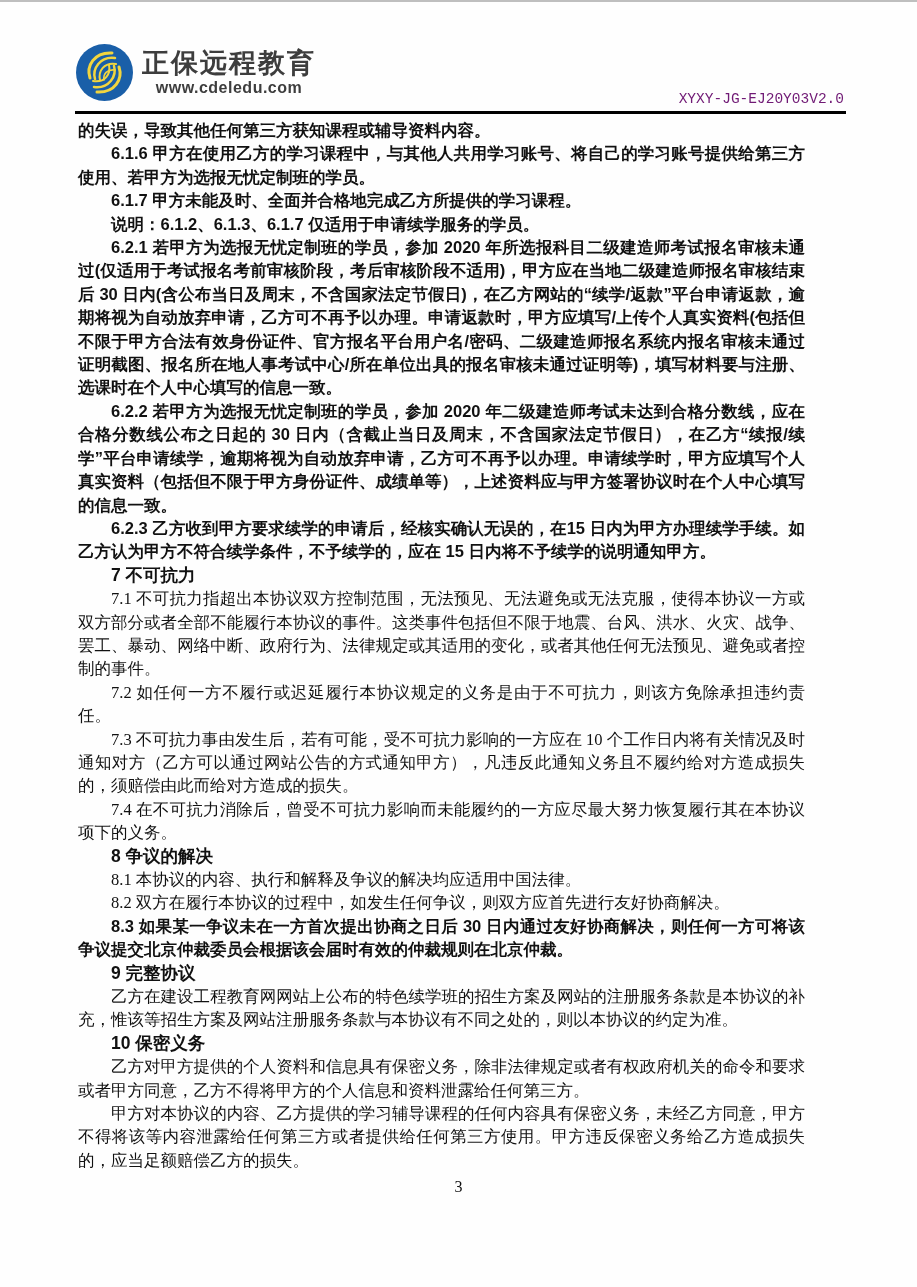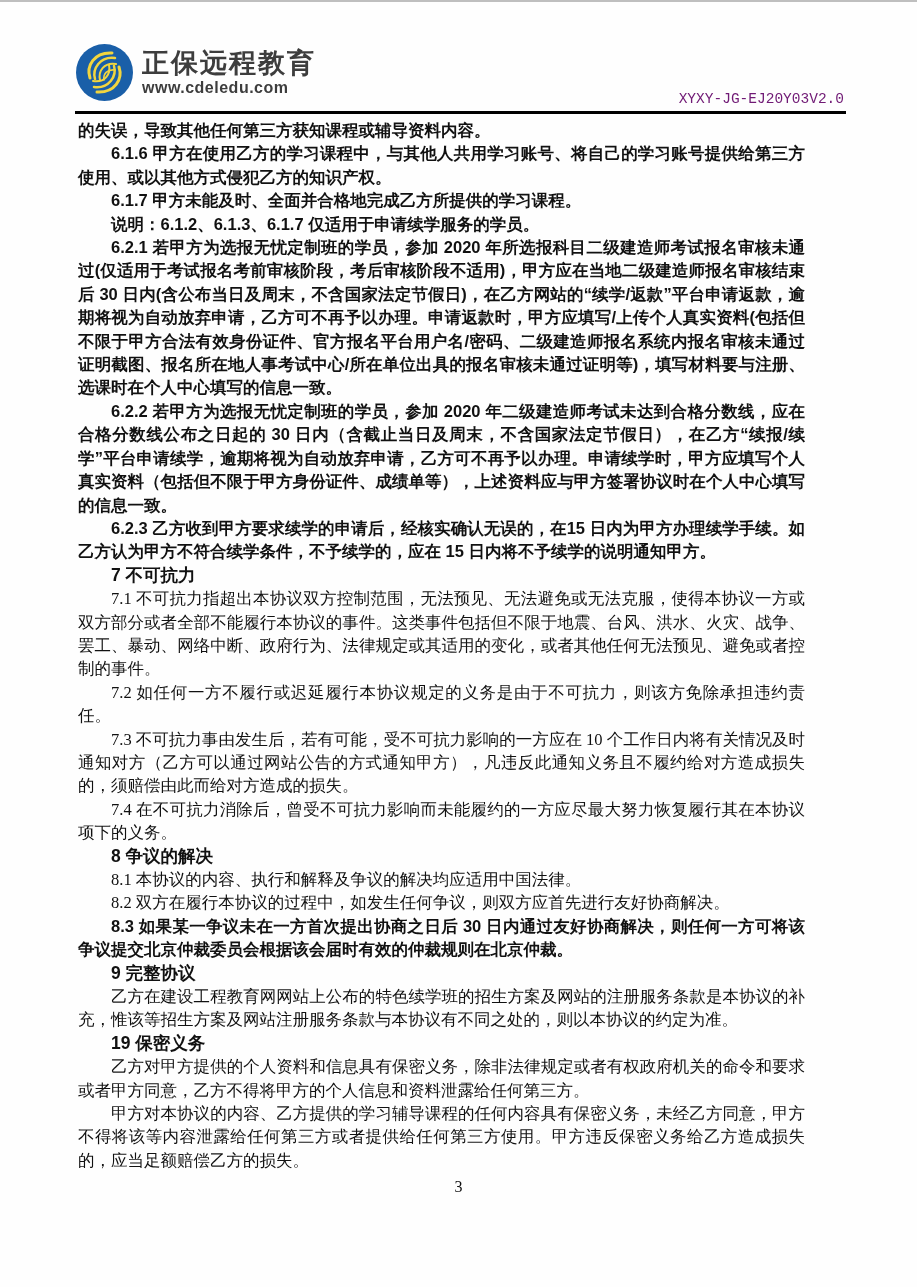--- a/index.html
+++ b/index.html
@@ -19,21 +19,21 @@
   .logo-mark { width: 57px; height: 57px; display: block; }
   .brand-text { display: flex; flex-direction: column; justify-content: center; }
   .brand-name {
     font-family: "Liberation Sans", "DejaVu Sans", sans-serif;
     font-size: 27px; font-weight: 700; color: #3d3d3d;
     letter-spacing: 2px; line-height: 1.15;
   }
   .brand-url {
     font-family: "Liberation Sans", "DejaVu Sans", sans-serif;
     font-size: 16px; font-weight: 700; color: #3d3d3d;
-    letter-spacing: 0.5px; line-height: 1.1;
+    letter-spacing: 0.5px; line-height: 1.1; text-align: center;
   }
   .doc-code {
     position: absolute; right: 73px; bottom: 7px;
     font-family: "Liberation Mono", "DejaVu Sans Mono", monospace;
     font-size: 14.5px; color: #701a75; letter-spacing: 0px;
   }
   .rule { position: absolute; left: 75px; right: 71px; bottom: 0; height: 3px; background: #000; }
   
   .doc-body {
     padding: 5px 112px 0 78px;
@@ -80,35 +80,35 @@
       <span class="brand-name">正保远程教育</span>
       <span class="brand-url">www.cdeledu.com</span>
     </div>
   </div>
   <div class="doc-code">XYXY-JG-EJ20Y03V2.0</div>
   <div class="rule"></div>
 </div>
 
 <main class="doc-body">
     <p class="para b"><span>的失误，导致其他任何第三方获知课程或辅导资料内容。</span></p>
-    <p class="para b indent"><span>6.1.6 甲方在使用乙方的学习课程中，与其他人共用学习账号、将自己的学习账号提供给第三方使用、或以其他方式侵犯乙方的知识产权。</span></p>
+    <p class="para b indent"><span>6.1.6 甲方在使用乙方的学习课程中，与其他人共用学习账号、将自己的学习账号提供给第三方使用、若甲方为选报无忧定制班的学员。</span></p>
     <p class="para b indent"><span>6.1.7 甲方未能及时、全面并合格地完成乙方所提供的学习课程。</span></p>
     <p class="para b indent"><span class="u">说明：6.1.2、6.1.3、6.1.7 仅适用于申请续学服务的学员。 </span></p>
     <p class="para b indent"><span>6.2.1 若甲方为选报无忧定制班的学员，参加 2020 年所选报科目二级建造师考试</span><span class="u">报名审核未通过</span><span>(仅适用于考试报名考前审核阶段，考后审核阶段不适用)，甲方应在当地二级建造师报名审核结束后 30 日内(含公布当日及周末，不含国家法定节假日)，在乙方网站的“续学/返款”平台申请返款，</span><span class="u">逾期将视为自动放弃申请，乙方可不再予以办理</span><span>。申请返款时，甲方应填写/上传个人真实资料(包括但不限于甲方合法有效身份证件、官方报名平台用户名/密码、二级建造师报名系统内报名审核未通过证明截图、报名所在地人事考试中心/所在单位出具的报名审核未通过证明等)，填写材料要与注册、选课时在个人中心填写的信息一致。</span></p>
     <p class="para b indent"><span>6.2.2 若甲方为选报无忧定制班的学员，参加 2020 年二级建造师考试</span><span class="u">未达到合格分数线</span><span>，应在</span><span class="u">合格分数线公布之日起的 30 日</span><span>内（含截止当日及周末，不含国家法定节假日），在乙方“续报/续学”平台申请续学，</span><span class="u">逾期将视为自动放弃申请，乙方可不再予以办理</span><span>。申请续学时，甲方应填写个人真实资料（包括但不限于甲方身份证件、成绩单等），上述资料应与甲方签署协议时在个人中心填写的信息一致。</span></p>
     <p class="para b indent"><span>6.2.3 乙方收到甲方要求续学的申请后，经核实确认无误的，在</span><span class="u">15 日</span><span>内为甲方办理续学手续。如乙方认为甲方不符合续学条件，不予续学的，应在 15 日内将不予续学的说明通知甲方。</span></p>
     <p class="para b heading indent"><span>7 不可抗力</span></p>
     <p class="para indent"><span>7.1 不可抗力指超出本协议双方控制范围，无法预见、无法避免或无法克服，使得本协议一方或双方部分或者全部不能履行本协议的事件。这类事件包括但不限于地震、台风、洪水、火灾、战争、罢工、暴动、网络中断、政府行为、法律规定或其适用的变化，或者其他任何无法预见、避免或者控制的事件。</span></p>
     <p class="para indent"><span>7.2 如任何一方不履行或迟延履行本协议规定的义务是由于不可抗力，则该方免除承担违约责任。</span></p>
     <p class="para indent"><span>7.3 不可抗力事由发生后，若有可能，受不可抗力影响的一方应在 10 个工作日内将有关情况及时通知对方（乙方可以通过网站公告的方式通知甲方），凡违反此通知义务且不履约给对方造成损失的，须赔偿由此而给对方造成的损失。</span></p>
     <p class="para indent"><span>7.4 在不可抗力消除后，曾受不可抗力影响而未能履约的一方应尽最大努力恢复履行其在本协议项下的义务。</span></p>
     <p class="para b heading indent"><span>8 争议的解决</span></p>
     <p class="para indent"><span>8.1 本协议的内容、执行和解释及争议的解决均应适用中国法律。</span></p>
     <p class="para indent"><span>8.2 双方在履行本协议的过程中，如发生任何争议，则双方应首先进行友好协商解决。</span></p>
     <p class="para b indent"><span>8.3 如果某一争议未在一方首次提出协商之日后 30 日内通过友好协商解决，则任何一方可将该争议提交北京仲裁委员会根据该会届时有效的仲裁规则在北京仲裁。</span></p>
     <p class="para b heading indent"><span>9 完整协议</span></p>
     <p class="para indent"><span>乙方在建设工程教育网网站上公布的特色续学班的招生方案及网站的注册服务条款是本协议的补充，惟该等招生方案及网站注册服务条款与本协议有不同之处的，则以本协议的约定为准。</span></p>
-    <p class="para b heading indent"><span>19 保密义务</span></p>
+    <p class="para b heading indent"><span>10 保密义务</span></p>
     <p class="para indent"><span>乙方对甲方提供的个人资料和信息具有保密义务，除非法律规定或者有权政府机关的命令和要求或者甲方同意，乙方不得将甲方的个人信息和资料泄露给任何第三方。</span></p>
     <p class="para indent gap"><span>甲方对本协议的内容、乙方提供的学习辅导课程的任何内容具有保密义务，未经乙方同意，甲方不得将该等内容泄露给任何第三方或者提供给任何第三方使用。甲方违反保密义务给乙方造成损失的，应当足额赔偿乙方的损失。</span></p>
   </main>
 
 <div class="footer">3</div>
 
 </body></html>

